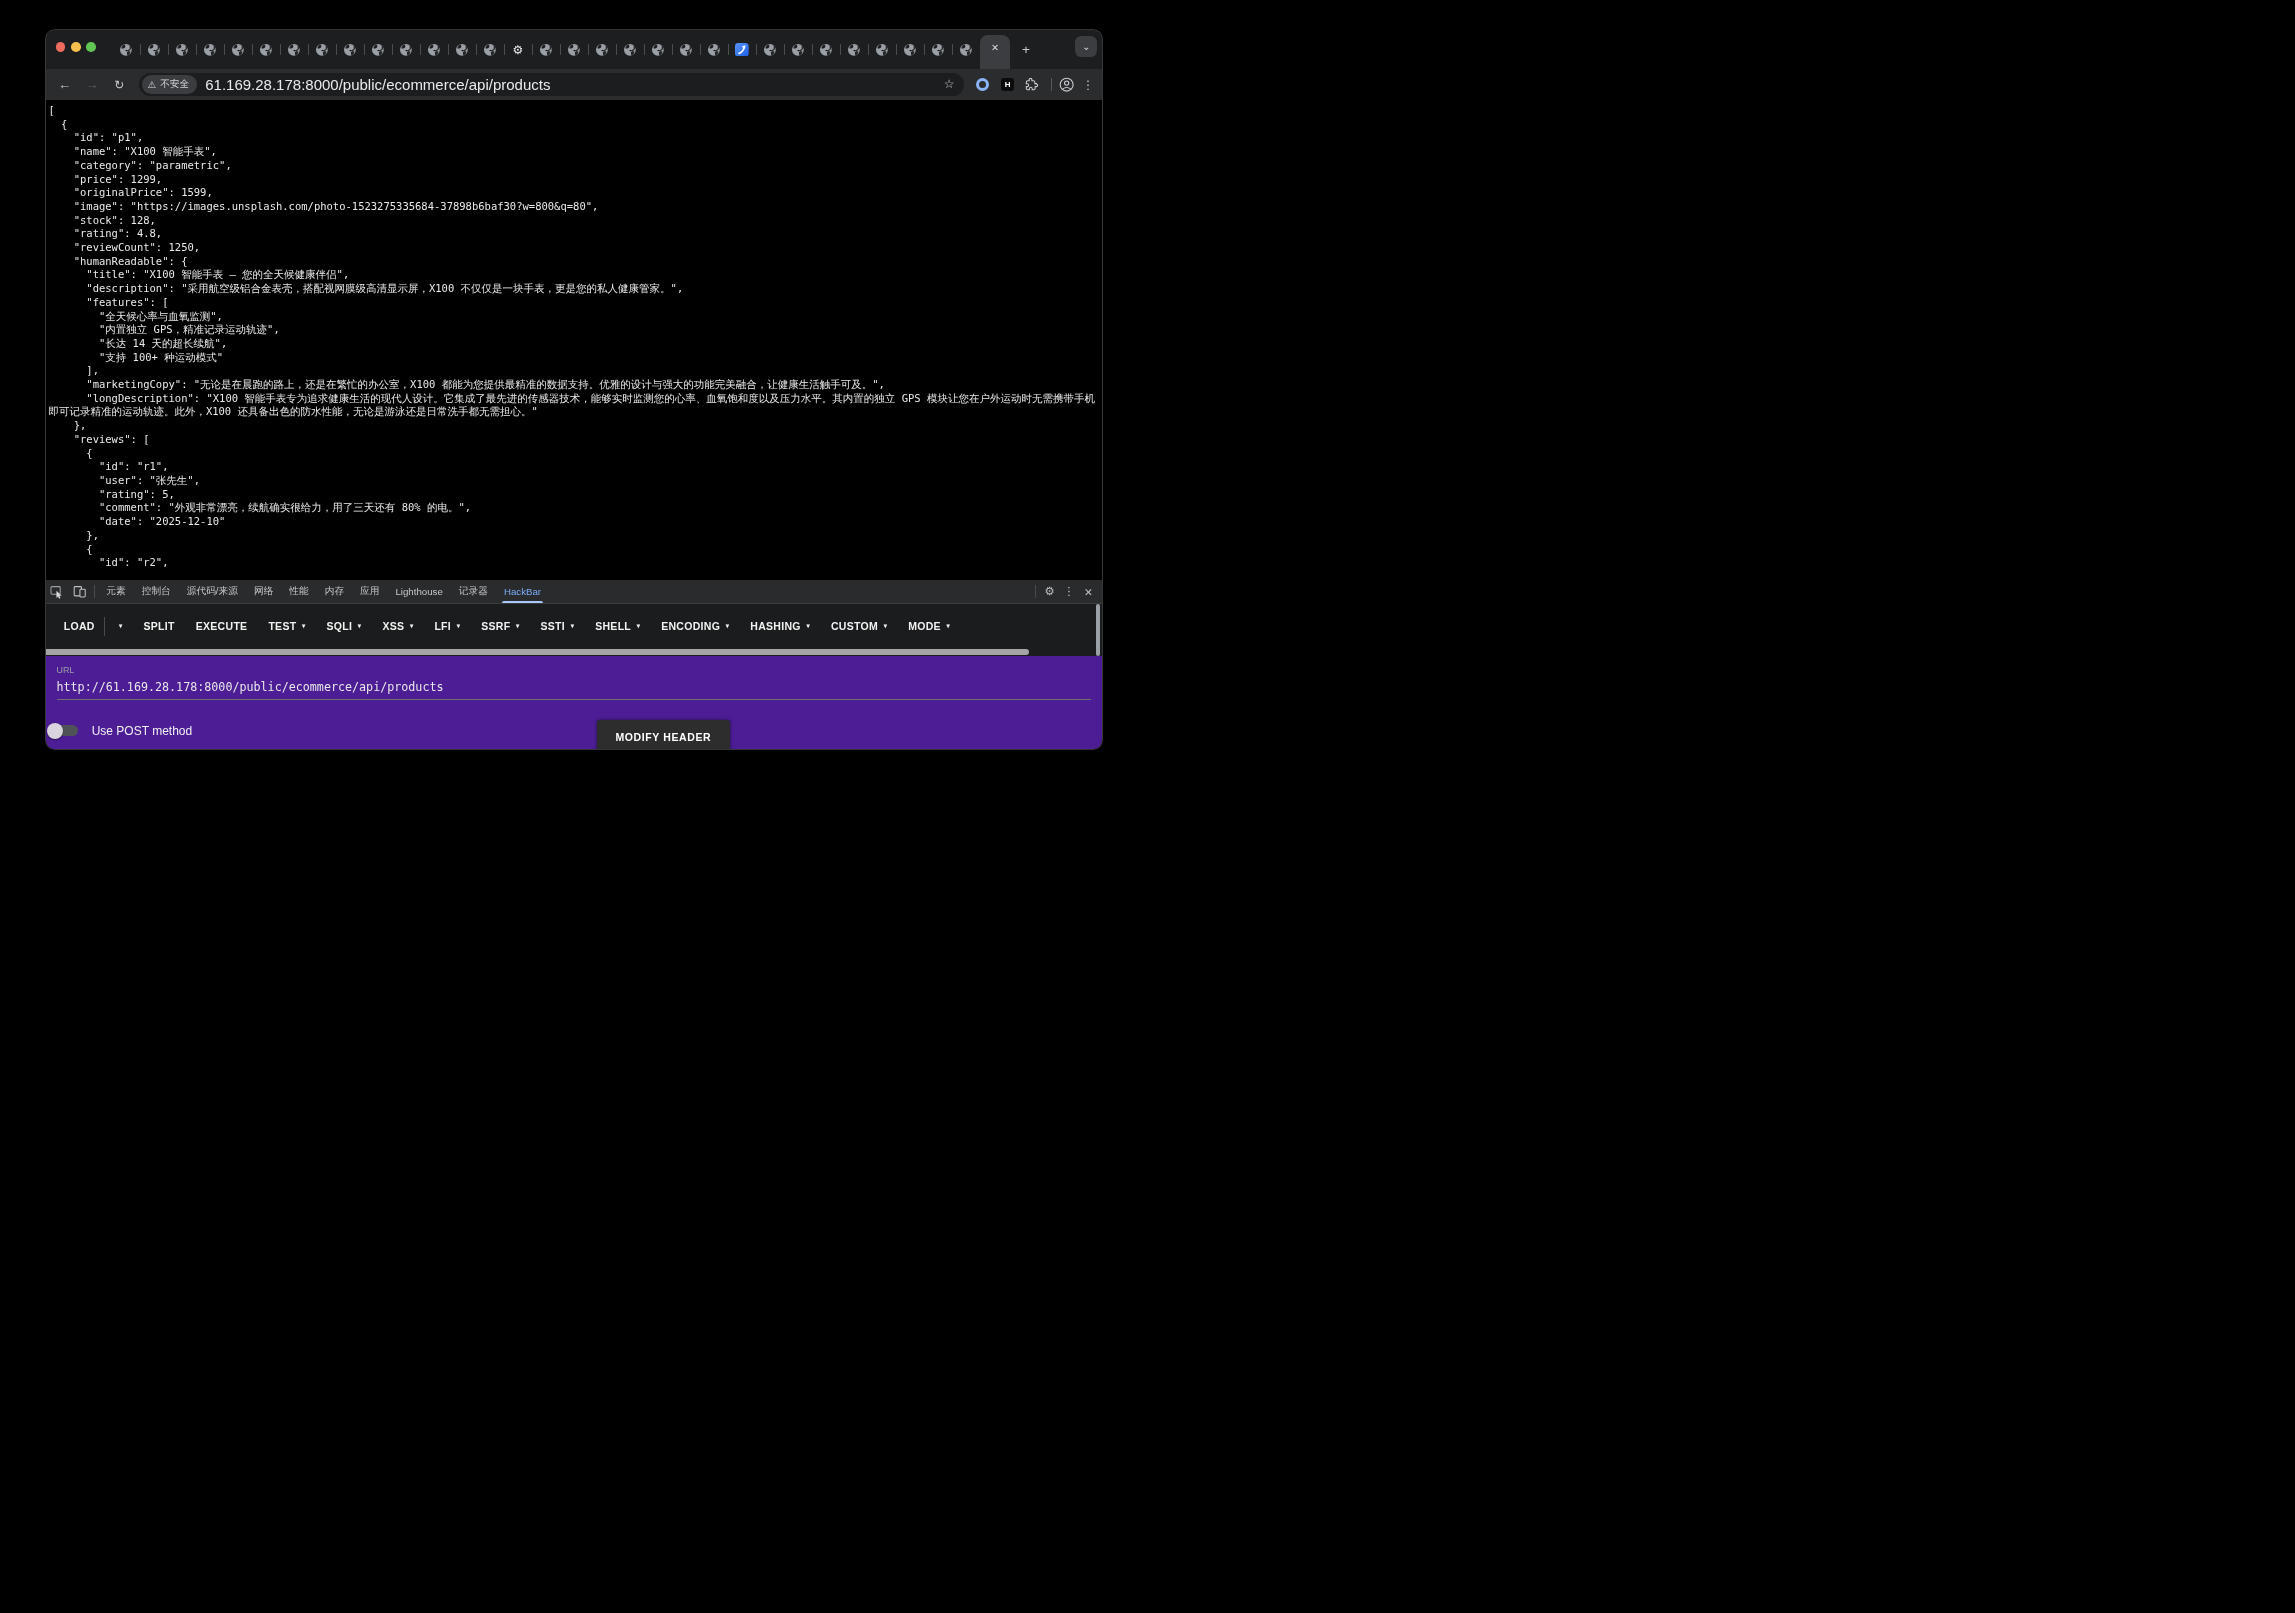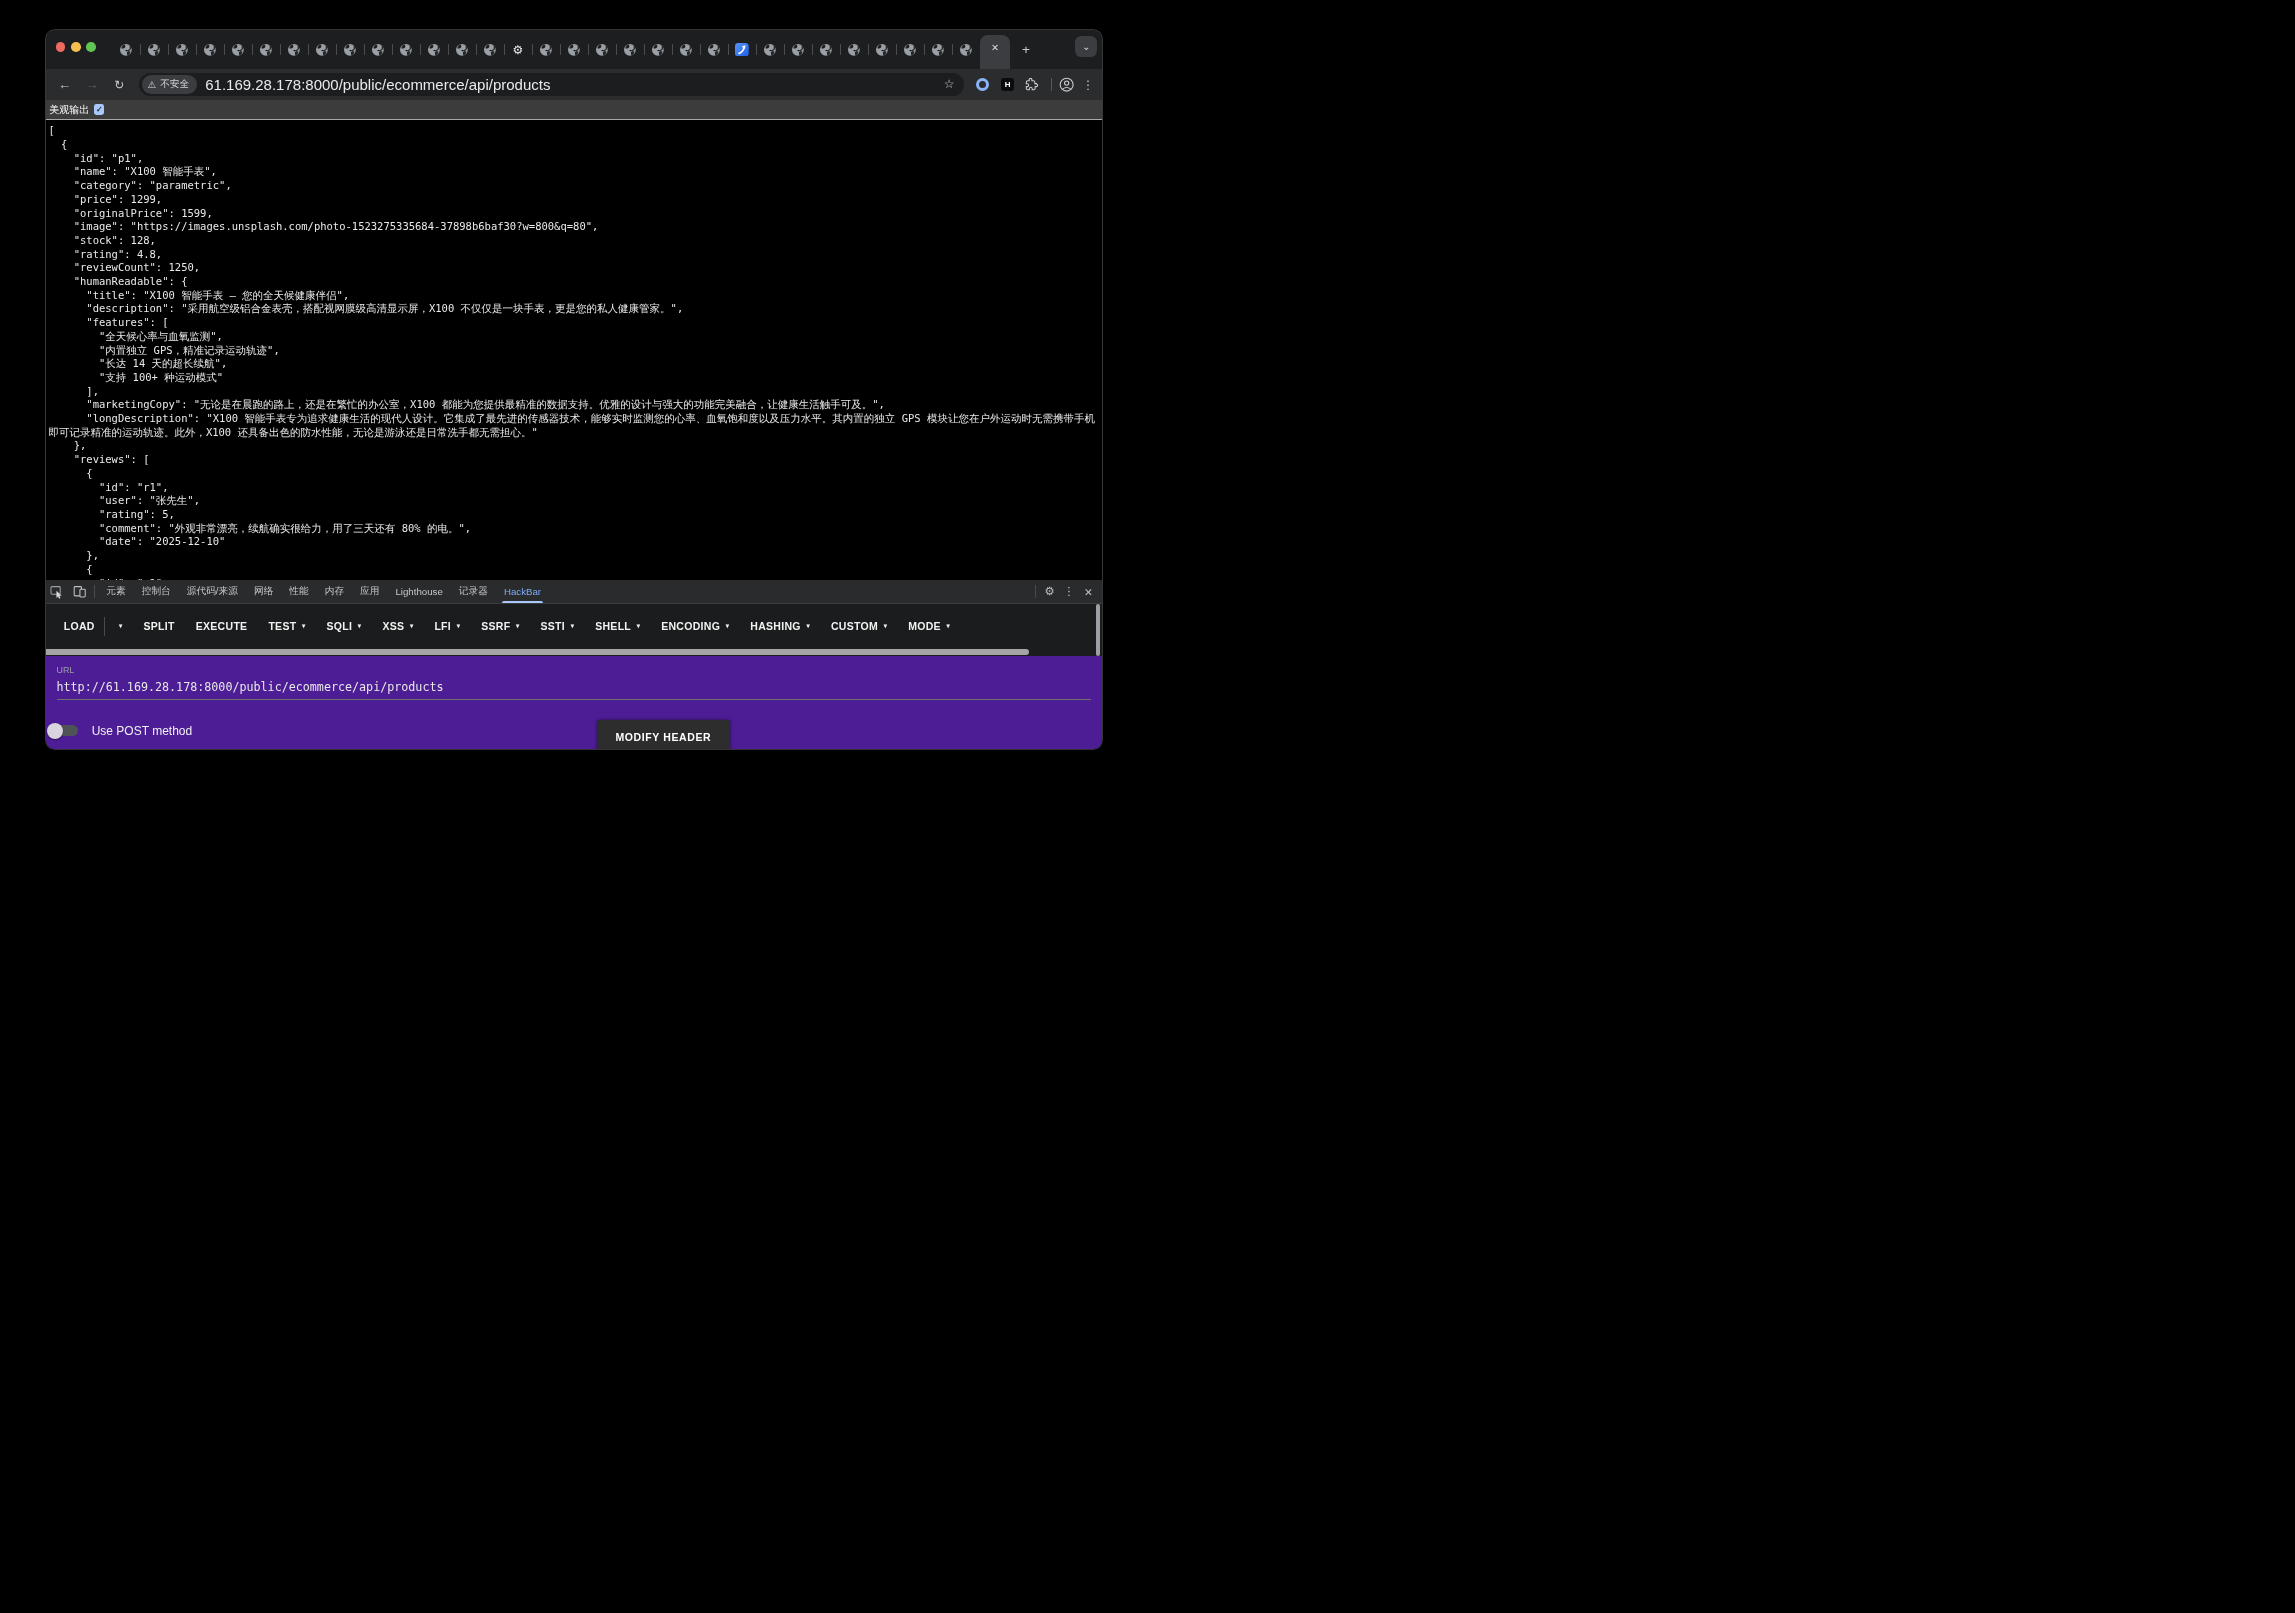--- a/index.html
+++ b/index.html
@@ -421,26 +421,20 @@
       <div class="icon16" style="margin-left:7.3px;">
         <svg width="15.3" height="15.3" viewBox="0 0 18 18">
           <circle cx="9" cy="9" r="7.6" fill="none" stroke="#c9cdd2" stroke-width="1.3"></circle>
           <circle cx="9" cy="7.2" r="2.5" fill="none" stroke="#c9cdd2" stroke-width="1.3"></circle>
           <path d="M4.2 14.2 Q9 10.4 13.8 14.2" fill="none" stroke="#c9cdd2" stroke-width="1.3"></path>
         </svg>
       </div>
       <div class="kebab">⋮</div>
     </div>
 
-    <div class="prettybar">
-      <span class="lbl">美观输出</span>
-      <span class="pp-check">
-        <span>✓</span>
-      </span>
-    </div>
 
     <div class="jsonarea" id="json-container">
         <div class="json-line">[</div>
         <div class="json-line">  {</div>
         <div class="json-line">    "id": "p1",</div>
         <div class="json-line">    "name": "X100 智能手表",</div>
         <div class="json-line">    "category": "parametric",</div>
         <div class="json-line">    "price": 1299,</div>
         <div class="json-line">    "originalPrice": 1599,</div>
         <div class="json-line">    "image": "https://images.unsplash.com/photo-1523275335684-37898b6baf30?w=800&amp;q=80",</div>

